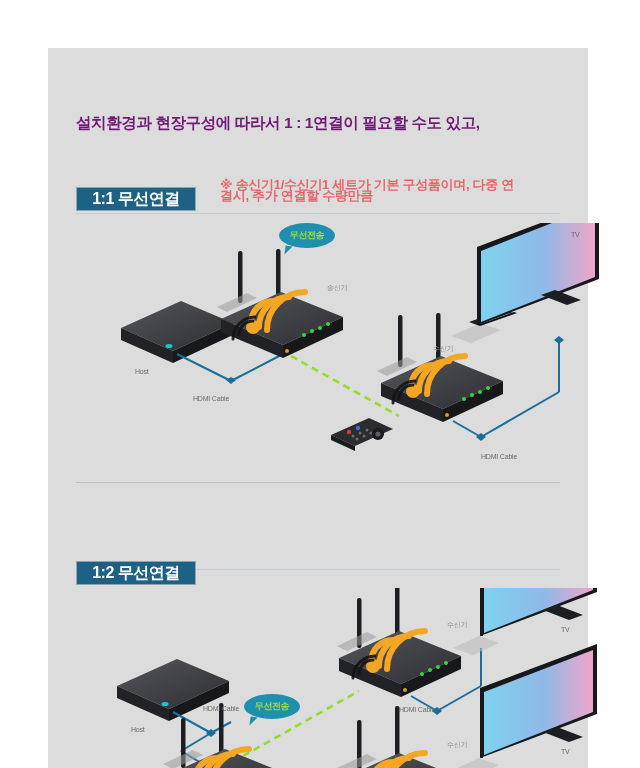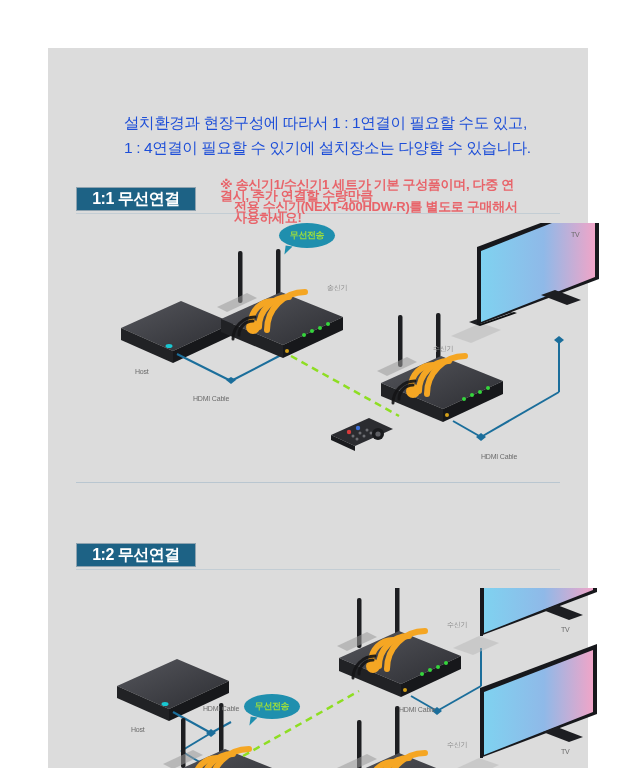--- a/index.html
+++ b/index.html
@@ -4,22 +4,22 @@
 <style>
   html,body{margin:0;padding:0;}
   body{
     width:640px;height:768px;background:#ffffff;
     font-family:"Liberation Sans","DejaVu Sans",sans-serif;
     overflow:hidden;position:relative;
   }
   .page{position:absolute;left:48px;top:48px;width:540px;height:760px;background:#dcdcdc;}
 
   
-  .headline{position:absolute;left:28px;top:62px;width:490px;color:#1d4ed8;
-            font-size:15.5px;font-weight:normal;line-height:25px;letter-spacing:-0.4px;margin-left:48px;}
+  .headline{position:absolute;left:28px;top:62px;width:490px;color:#701a75;
+            font-size:15.5px;font-weight:bold;line-height:25px;letter-spacing:-0.4px;}
 
   
   .sec{position:absolute;left:0;width:540px;}
   .badge{position:absolute;left:28px;width:120px;height:24px;background:#1d6285;
          border:1px solid #8fa3b0;box-sizing:border-box;
          color:#ffffff;font-size:16px;font-weight:bold;letter-spacing:-0.5px;
          display:flex;align-items:center;justify-content:center;}
   .badge-rule{position:absolute;left:28px;height:1px;background:#c3cdd4;width:484px;}
   .note{position:absolute;color:#e8646a;font-size:13px;line-height:11px;
         font-weight:bold;letter-spacing:-0.3px;width:300px;text-align:left;}
@@ -39,33 +39,31 @@
        border-left:7px solid #1f8fae;border-bottom:9px solid transparent;
        transform:rotate(8deg);}
 </style>
 </head>
 <body>
 
 <div class="page">
 
   <div class="headline">
     <div>설치환경과 현장구성에 따라서 1 : 1연결이 필요할 수도 있고,</div>
-    <div>1 : 4연결이 필요할 수 있기에 설치장소는 다양할 수 있습니다.</div>
   </div>
 
   <div class="sec" style="top:0;">
 
     <div class="badge-rule" style="top:165px;"></div>
     <div class="badge" style="top:139px;">
       <span>1:1 무선연결</span>
     </div>
 
     <div class="note" style="left:172px;top:131px;">
       <div>※ 송신기1/수신기1 세트가 기본 구성품이며, 다중 연결시, 추가 연결할 수량만큼</div>
-      <div style="padding-left:14px;">전용 수신기(NEXT-400HDW-R)를 별도로 구매해서 사용하세요!</div>
     </div>
 
     <div class="stage" style="top:175px;height:255px;">
       <svg width="540" height="255" viewBox="0 0 540 255" xmlns="http://www.w3.org/2000/svg">
         <defs>
           <linearGradient id="tvs1" x1="0" y1="0" x2="1" y2="0">
             <stop offset="0%" stop-color="#7fd2f0"></stop>
             <stop offset="55%" stop-color="#8fb9e8"></stop>
             <stop offset="100%" stop-color="#f0a5c8"></stop>
           </linearGradient>
@@ -192,21 +190,21 @@
         <span>무선전송</span>
       </div>
     </div>
   </div>
 
   <div class="divider" style="top:434px;"></div>
 
   <div class="sec" style="top:0;">
 
     <div class="badge-rule" style="top:521px;"></div>
-    <div class="badge" style="top:495px;">
+    <div class="badge" style="top:513px;">
       <span>1:2 무선연결</span>
     </div>
 
     <div class="stage" style="top:540px;height:220px;">
       <svg width="540" height="220" viewBox="0 0 540 220" xmlns="http://www.w3.org/2000/svg">
         <defs>
           <linearGradient id="tvs2" x1="0" y1="0" x2="1" y2="0">
             <stop offset="0%" stop-color="#7fd2f0"></stop>
             <stop offset="55%" stop-color="#8fb9e8"></stop>
             <stop offset="100%" stop-color="#f0a5c8"></stop>

